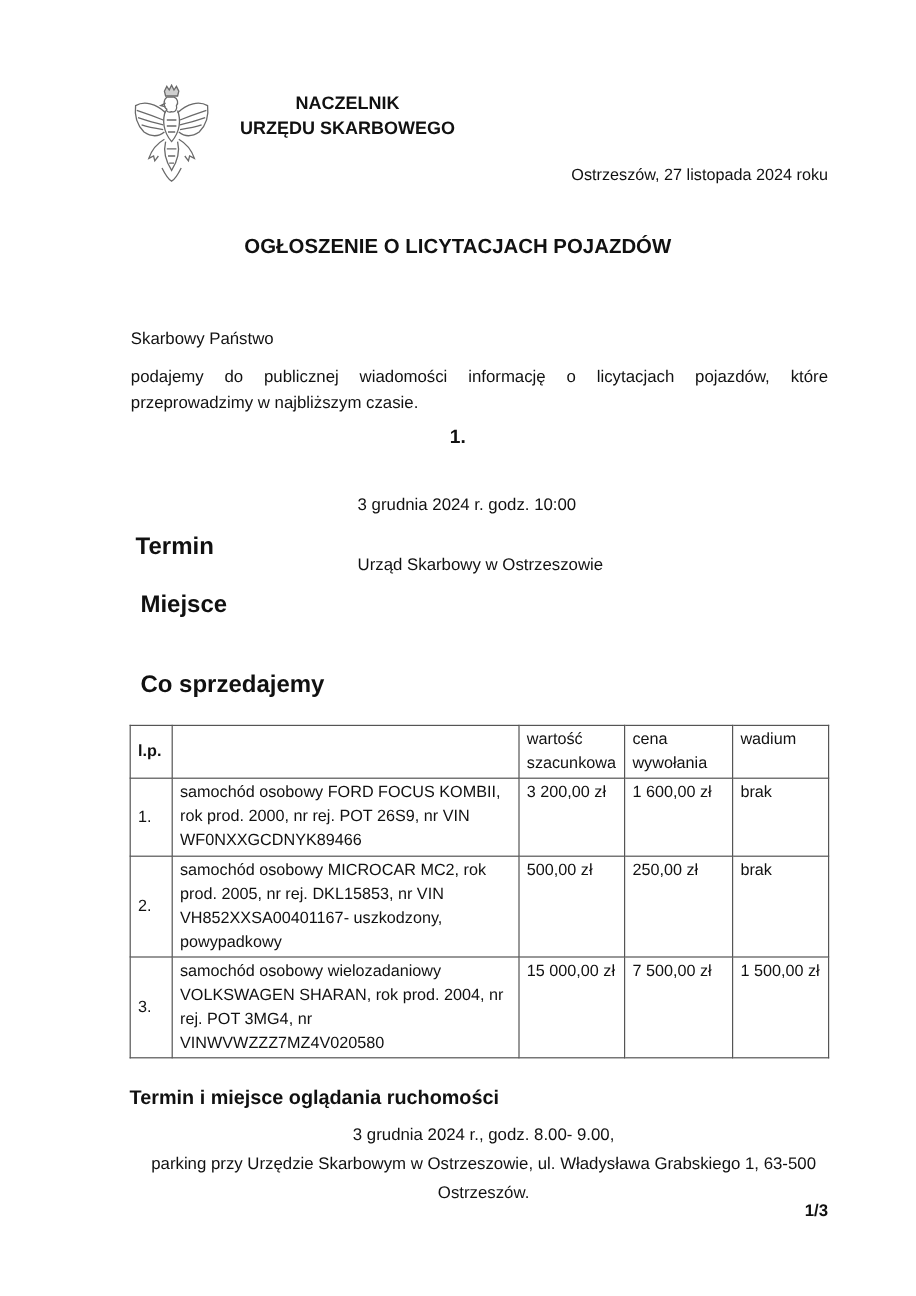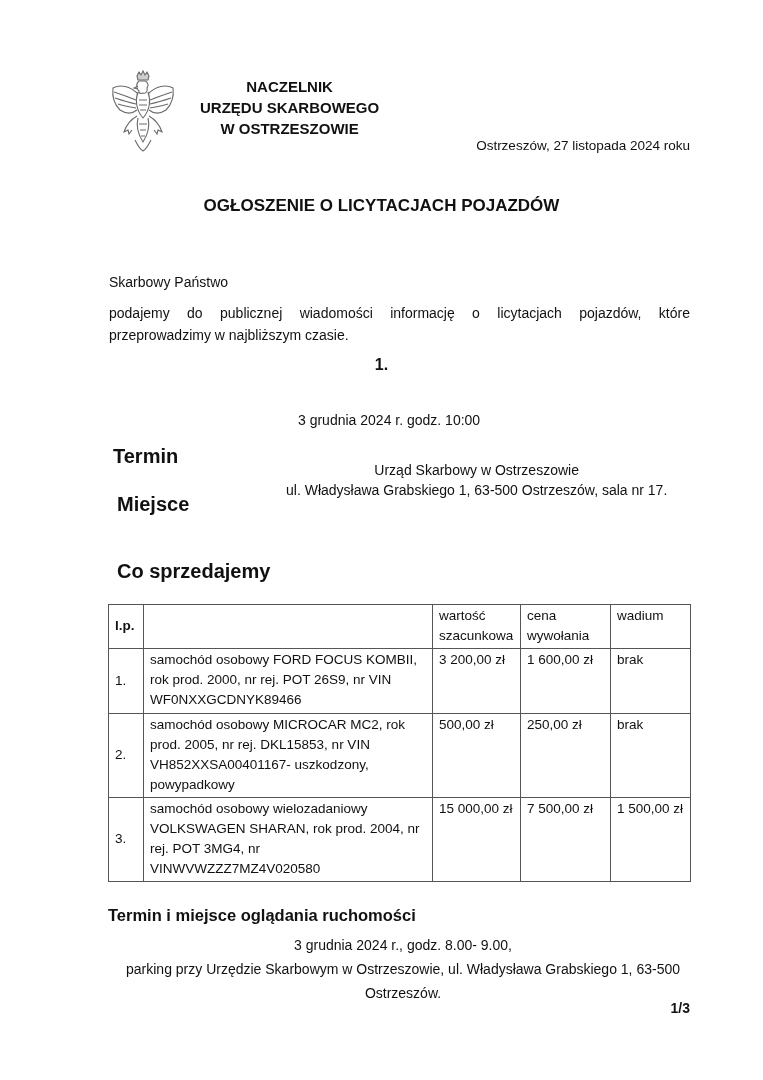--- a/index.html
+++ b/index.html
@@ -63,21 +63,21 @@
       margin-top: 32px;
     }
     .lbl-termin { left: 113px; top: 413px; }
     .lbl-miejsce { left: 117px; top: 461px; }
     .lbl-co { left: 117px; top: 528px; }
     .val-termin {
       left: 298px; top: 412px;
       font-size: 14px; white-space: nowrap;
     }
     .val-miejsce {
-      left: 286px; top: 460px;
+      left: 298px; top: 460px;
       font-size: 14px; line-height: 20px; white-space: nowrap;
     }
 
     table.items {
       position: absolute;
       left: 108px; top: 604px;
       width: 583px;
       border-collapse: collapse;
       font-size: 13.5px;
       line-height: 20px;
@@ -152,21 +152,20 @@
       <path d="M41 46 C48 50 52 56 54 62 L50 60 L49 64 L46 60"></path>
 
       <path d="M27 70 C30 76 33 80 35 81 C37 80 40 76 43 70"></path>
     </g>
   </svg>
 </div>
 
 <div class="abs issuer">
   <div>NACZELNIK</div>
   <div>URZĘDU SKARBOWEGO</div>
-  <div>W OSTRZESZOWIE</div>
 </div>
 
 <div class="abs date-line">Ostrzeszów, 27 listopada 2024 roku</div>
 
 <div class="abs doc-title">OGŁOSZENIE O LICYTACJACH POJAZDÓW</div>
 
 <div class="abs salutation">Skarbowy Państwo</div>
 
 <div class="abs intro">
   <span class="l1">podajemy do publicznej wiadomości informację o licytacjach pojazdów, które</span>
@@ -174,21 +173,20 @@
 </div>
 
 <div class="abs section-num">1.</div>
 
 <div class="abs label-bold lbl-termin">Termin</div>
 <div class="abs val-termin">3 grudnia 2024 r. godz. 10:00</div>
 
 <div class="abs label-bold lbl-miejsce">Miejsce</div>
 <div class="abs val-miejsce">
   <div>Urząd Skarbowy w Ostrzeszowie</div>
-  <div>ul. Władysława Grabskiego 1, 63-500 Ostrzeszów, sala nr 17.</div>
 </div>
 
 <div class="abs label-bold lbl-co">Co sprzedajemy</div>
 
 <table class="items">
   <tbody>
       <tr class="head-row">
     <th class="c1 lp-head">l.p.</th>
     <th class="c2"></th>
     <th class="c3">wartość szacunkowa</th>

